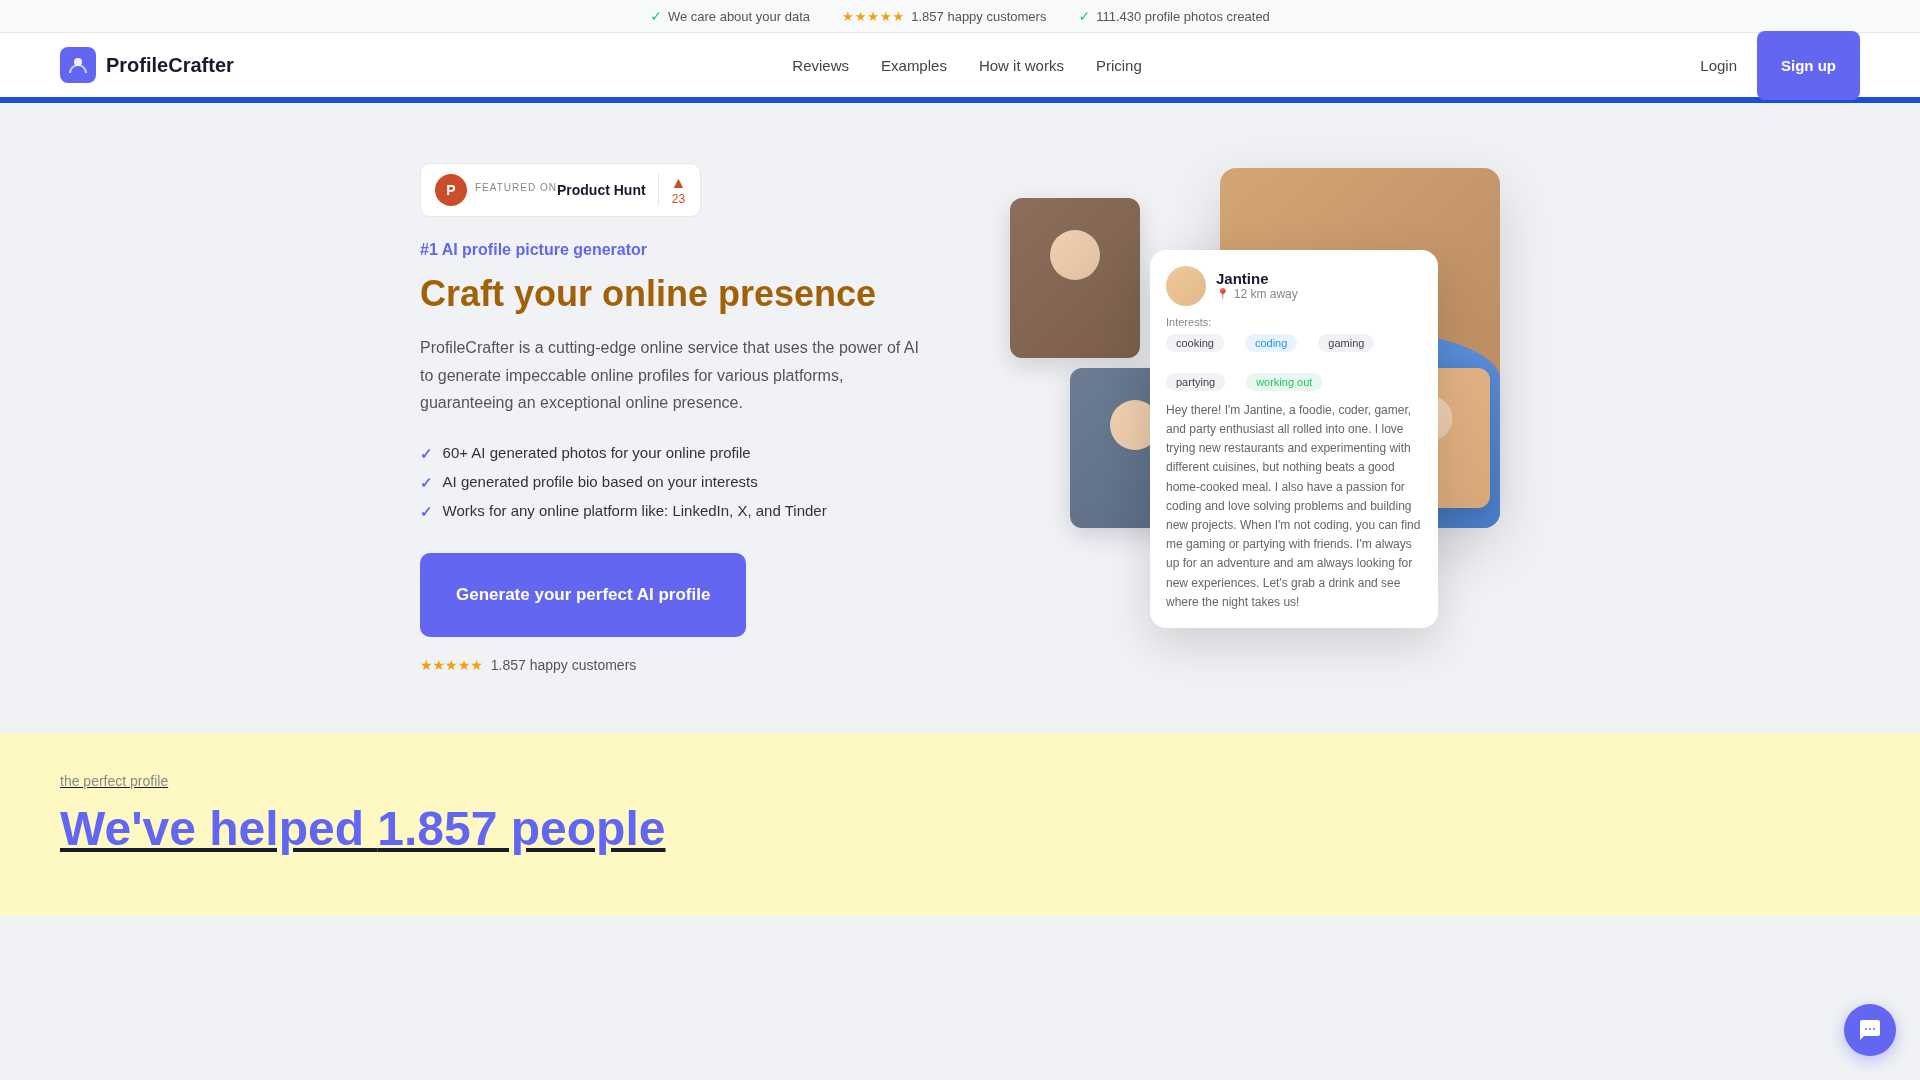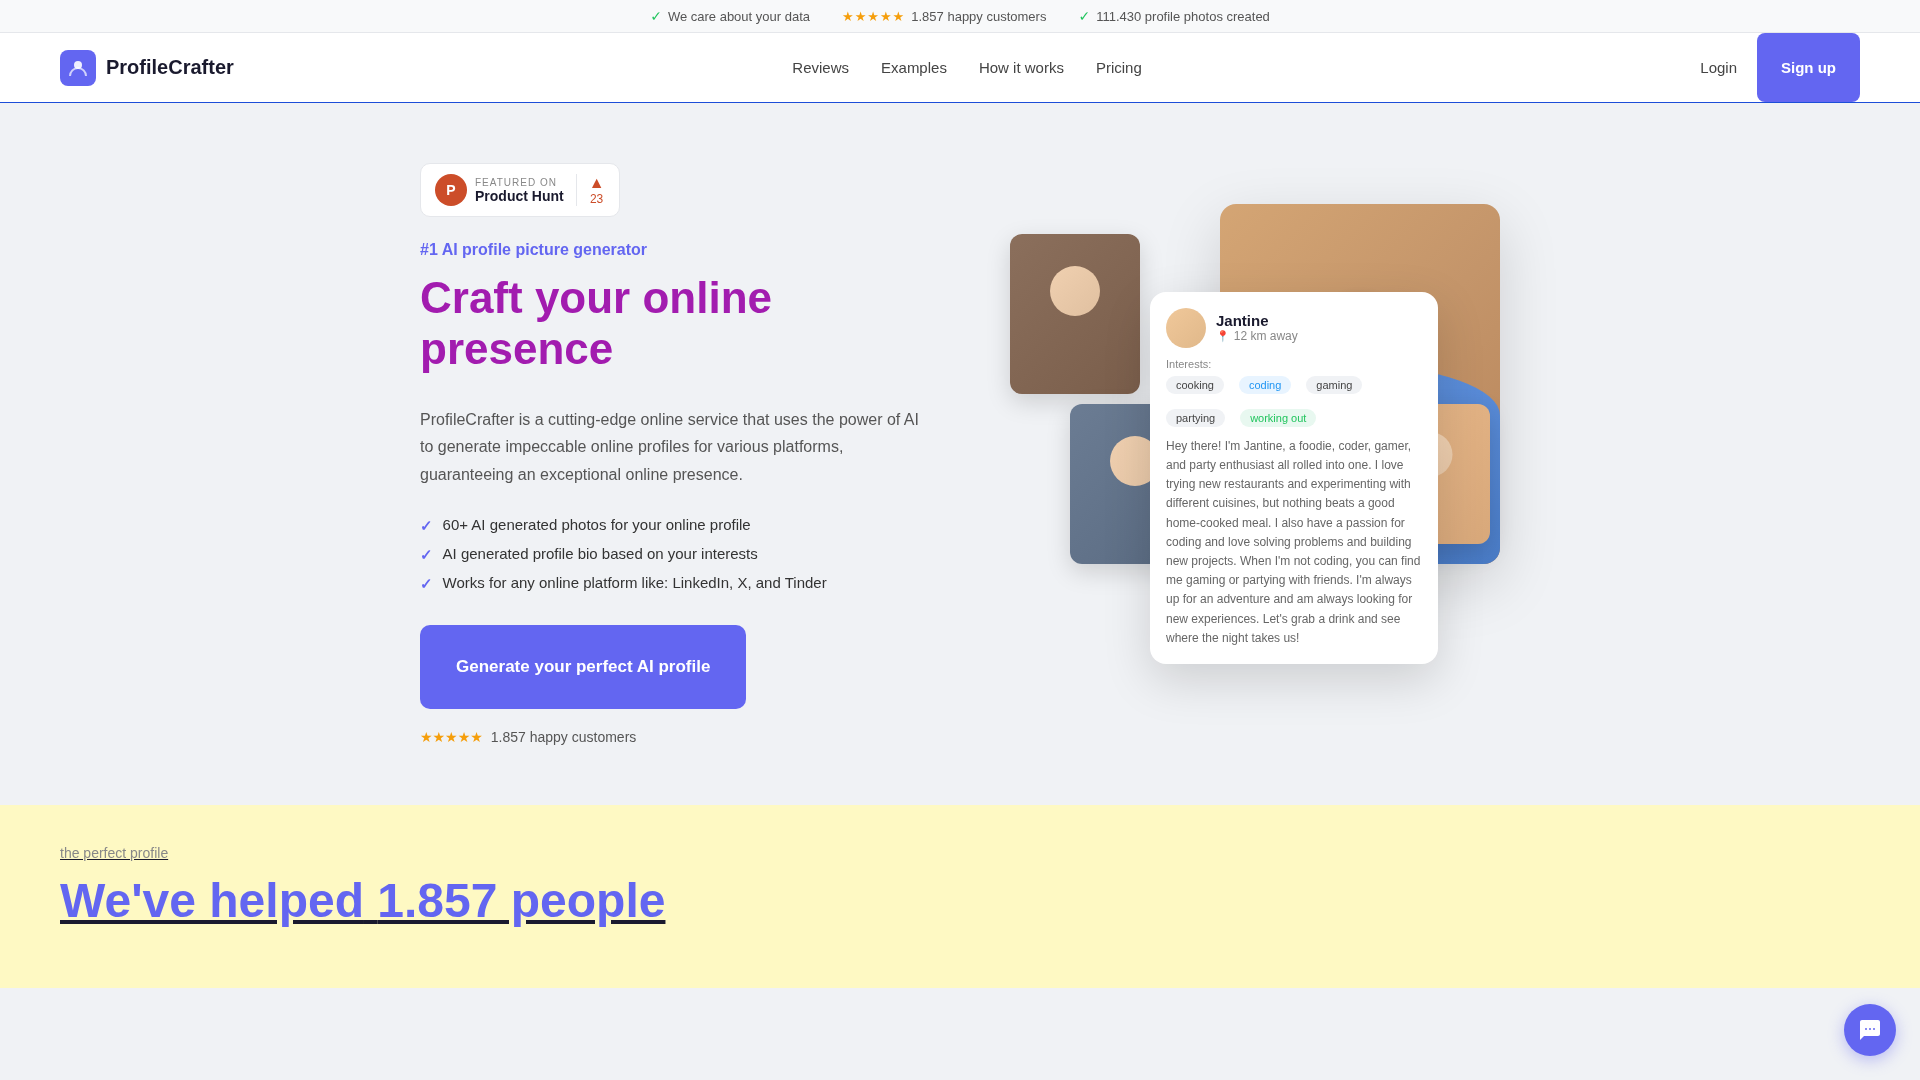--- a/index.html
+++ b/index.html
@@ -17,21 +17,21 @@
       font-size: 13px;
       color: #555;
     }
     .top-bar-item { display: flex; align-items: center; gap: 6px; }
     .check-icon { color: #22c55e; font-size: 14px; }
     .stars { color: #f59e0b; letter-spacing: 1px; }
 
     
     .navbar {
       background: #fff;
-      border-bottom: 1px solid #1d4ed8;
+      border-bottom: 6px solid #1d4ed8;
       padding: 0 60px;
       display: flex;
       align-items: center;
       justify-content: space-between;
       height: 70px;
       position: sticky;
       top: 0;
       z-index: 100;
     }
     .logo { display: flex; align-items: center; gap: 10px; font-weight: 700; font-size: 20px; color: #1a1a2e; }
@@ -66,32 +66,32 @@
       display: inline-flex; align-items: center; gap: 8px;
       border: 1px solid #e5e7eb; border-radius: 10px;
       padding: 10px 14px; background: white;
       margin-bottom: 24px;
     }
     .ph-circle {
       width: 32px; height: 32px; background: #cc4d29;
       border-radius: 50%; display: flex; align-items: center;
       justify-content: center; color: white; font-weight: 700; font-size: 14px;
     }
-    .ph-text { display: flex; flex-direction: column; }
+    .ph-text { display: flex; flex-direction: row; }
     .ph-featured { font-size: 10px; color: #888; text-transform: uppercase; letter-spacing: 1px; }
     .ph-name { font-size: 14px; font-weight: 700; color: #1a1a2e; }
     .ph-score {
       display: flex; flex-direction: column; align-items: center;
       border-left: 1px solid #e5e7eb; padding-left: 12px; margin-left: 4px;
       color: #cc4d29; font-size: 12px;
     }
     .ph-arrow { font-size: 16px; }
 
     .hero-subtitle { color: #6366f1; font-size: 16px; font-weight: 600; margin-bottom: 14px; }
-    .hero-title { font-size: 44px; font-weight: 800; line-height: 1.15; color: #a21caf; margin-bottom: 32px; }
+    .hero-title { font-size: 36px; font-weight: 800; line-height: 1.15; color: #a16207; margin-bottom: 20px; }
     .hero-desc { font-size: 16px; color: #555; line-height: 1.7; margin-bottom: 28px; }
 
     .feature-list { list-style: none; margin-bottom: 32px; }
     .feature-list li { display: flex; align-items: flex-start; gap: 10px; margin-bottom: 10px; font-size: 15px; color: #333; }
     .feature-check { color: #6366f1; font-weight: 700; margin-top: 1px; }
 
     .btn-generate {
       background: #6366f1; color: white; border: none; border-radius: 10px;
       padding: 32px 36px; font-size: 17px; font-weight: 700; cursor: pointer;
       display: inline-block; margin-bottom: 20px;
@@ -204,21 +204,21 @@
     .profile-avatar {
       width: 40px; height: 40px;
       background: linear-gradient(135deg, #f0c89a, #e0b88a);
       border-radius: 50%;
       flex-shrink: 0;
     }
     .profile-name { font-weight: 700; font-size: 15px; color: #1a1a2e; }
     .profile-location { display: flex; align-items: center; gap: 4px; font-size: 12px; color: #888; }
     .loc-icon { color: #888; font-size: 11px; }
     .interests-label { font-size: 11px; color: #888; margin-bottom: 6px; }
-    .tags { display: flex; flex-wrap: wrap; gap: 15px; margin-bottom: 10px; }
+    .tags { display: flex; flex-wrap: wrap; gap: 21px; margin-bottom: 10px; }
     .tag {
       font-size: 11px; padding: 3px 10px; border-radius: 20px;
       background: #f0f2f5; color: #444; font-weight: 500;
     }
     .tag.active { background: #e8f4ff; color: #2196f3; }
     .tag.green { background: #e8f8f0; color: #22c55e; }
     .profile-bio { font-size: 12px; color: #666; line-height: 1.6; }
 
     
     .arrow-svg {

